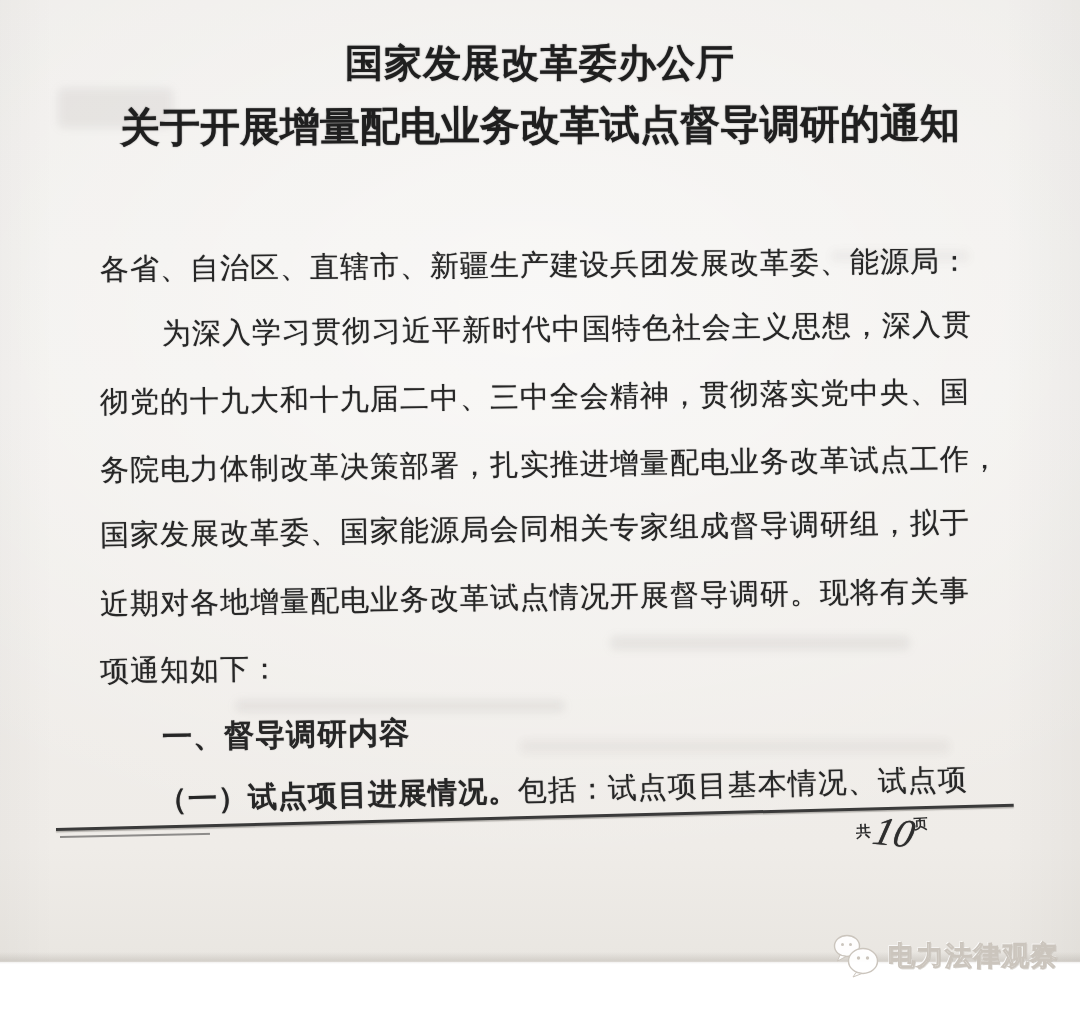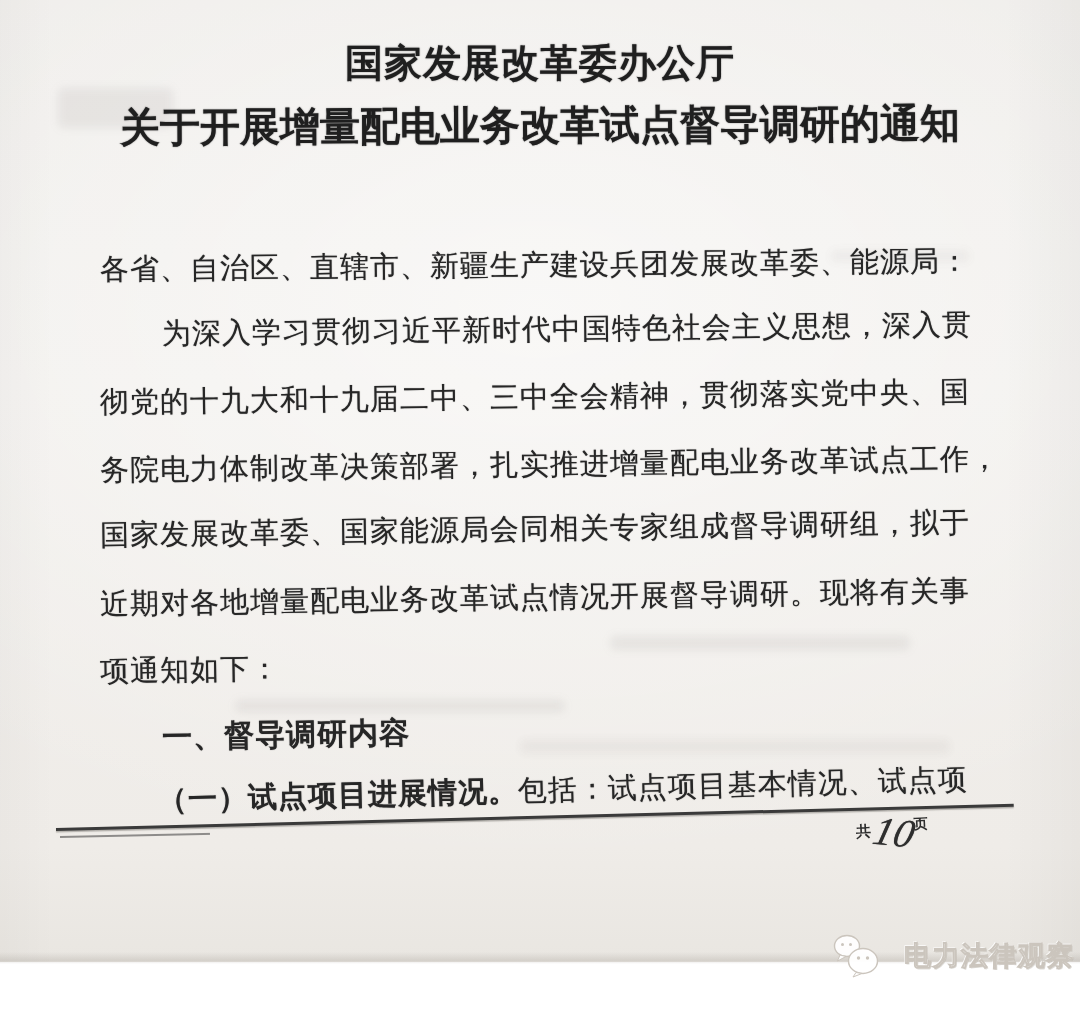--- a/index.html
+++ b/index.html
@@ -135,21 +135,21 @@
     font-size: 14px; font-weight: 700;
     font-family: "Liberation Sans", sans-serif;
   }
 
   
   .watermark {
     position: absolute;
     left: 833px; top: 934px;
     display: flex;
     align-items: center;
-    gap: 25px;
+    gap: 9px;
     text-align: center;
   }
   .wm-text {
     font-family: "Liberation Sans", sans-serif;
     font-weight: 700;
     font-size: 27px;
     letter-spacing: 1.5px;
     white-space: nowrap;
     color: rgba(255,255,255,0.92);
     -webkit-text-stroke: 0.9px #cbc5bd;

